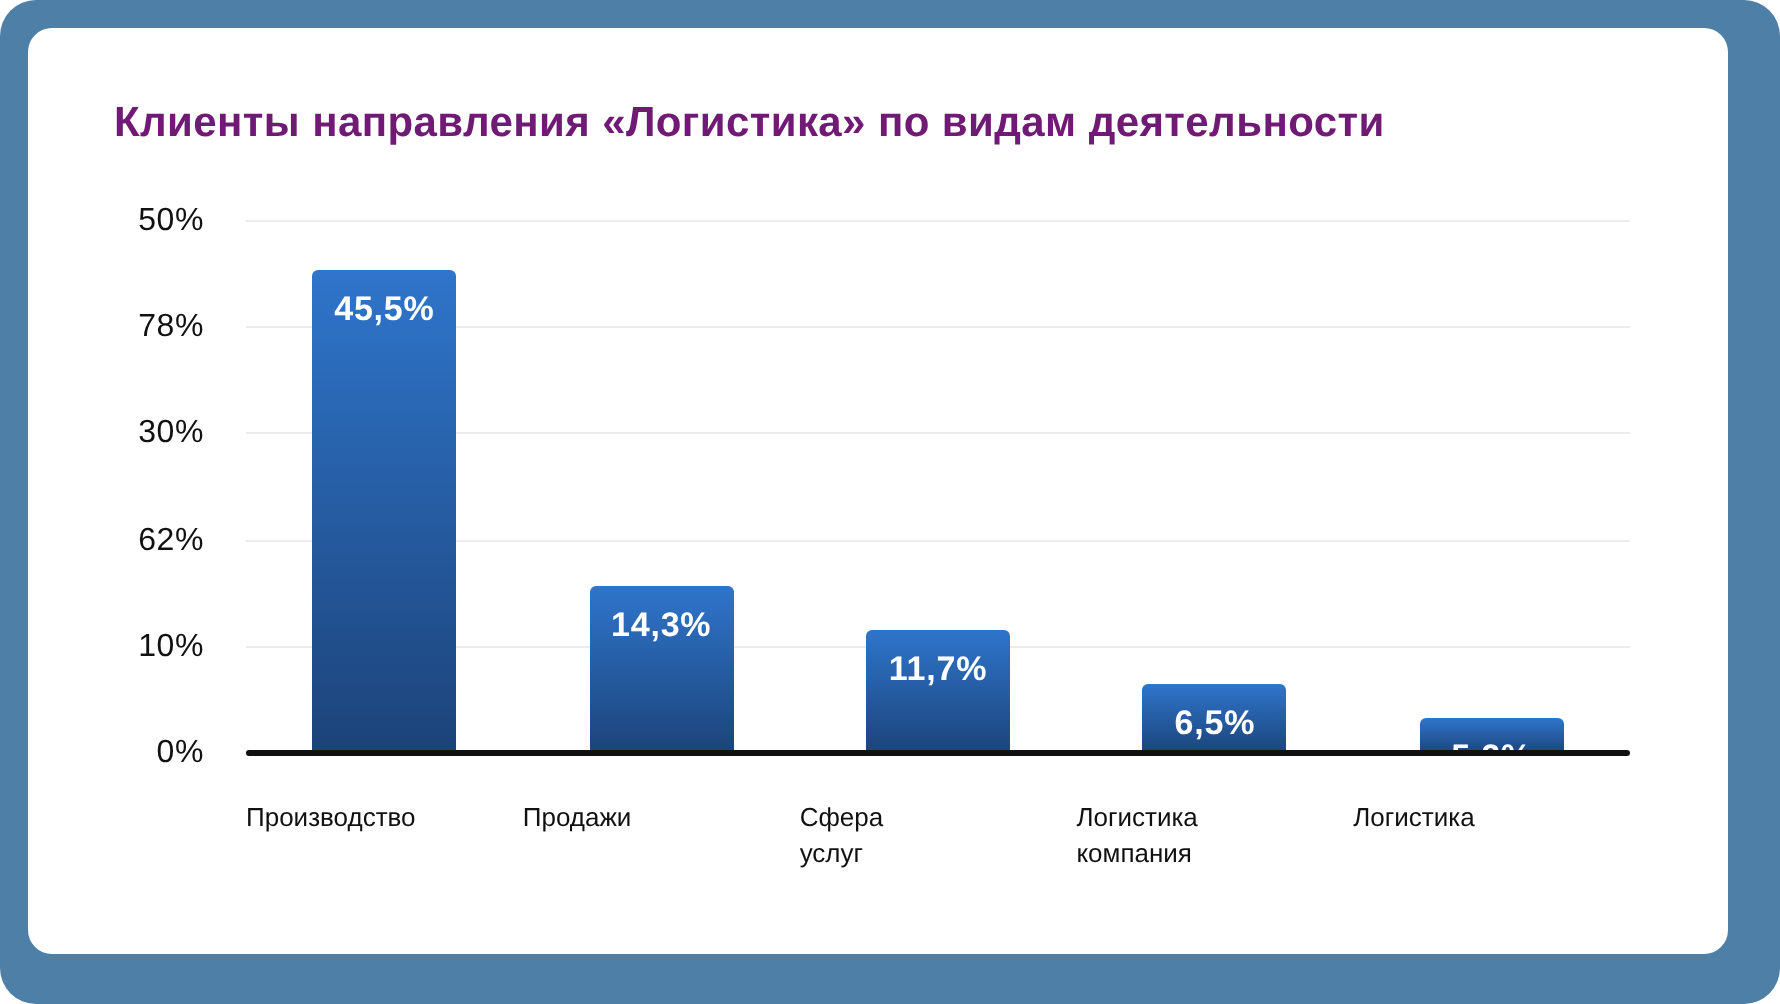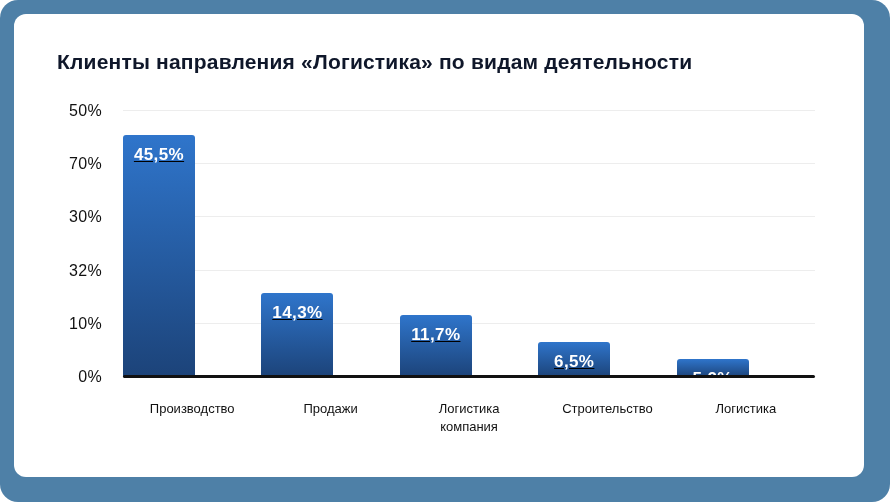--- a/index.html
+++ b/index.html
@@ -18,21 +18,21 @@
   }
   .card {
     position: absolute; left: 14px; top: 14px;
     width: 850px; height: 463px;
     background: #ffffff;
     border-radius: 12px;
   }
   .chart-title {
     position: absolute; left: 43px; top: 36px;
     font-size: 21px; font-weight: bold;
-    color: #0f172a;
+    color: #701a75;
     letter-spacing: 0.2px;
     white-space: nowrap;
   }
   .y-ticks {
     position: absolute; left: 0; top: 97px;
     width: 88px; height: 266px;
   }
   .y-tick {
     position: absolute; right: 0;
     transform: translateY(50%);
@@ -48,21 +48,21 @@
     width: 100%; height: 1px;
     background: #ededed;
   }
   .bars {
     position: absolute; left: 0; top: 0;
     width: 100%; height: 100%;
     display: flex; align-items: flex-end;
   }
   .bar-col {
     flex: 1;
-    display: flex; justify-content: flex-start; text-decoration: underline;
+    display: flex; justify-content: center;
   }
   .bar {
     width: 72px;
     border-radius: 3px 3px 0 0;
     background: linear-gradient(180deg, #2f75cb 0%, #1c4379 100%);
     overflow: hidden;
   }
   .bar-value {
     margin-top: 11px;
     text-align: center;
@@ -77,40 +77,39 @@
     background: #111111;
     border-radius: 2px;
   }
   .x-labels {
     position: absolute; left: 109px; top: 386px;
     width: 692px;
     display: flex;
   }
   .x-label {
     flex: 1;
-    text-align: center;
     font-size: 13px; line-height: 1.4;
     color: #111111;
     white-space: pre-line;
   }
 </style>
 </head>
 <body>
 
 <div class="frame">
   <div class="card">
 
     <div class="chart-title">Клиенты направления «Логистика» по видам деятельности</div>
 
     <div class="y-ticks">
         <div class="y-tick" style="bottom: 0px;">0%</div>
         <div class="y-tick" style="bottom: 53.2px;">10%</div>
-        <div class="y-tick" style="bottom: 106.4px;">32%</div>
+        <div class="y-tick" style="bottom: 106.4px;">62%</div>
         <div class="y-tick" style="bottom: 159.6px; text-align: right;">30%</div>
-        <div class="y-tick" style="bottom: 212.8px;">70%</div>
+        <div class="y-tick" style="bottom: 212.8px;">78%</div>
         <div class="y-tick" style="bottom: 266px; text-align: right;">50%</div>
       </div>
 
     <div class="plot">
         <div class="gridline" style="bottom: 266px;"></div>
         <div class="gridline" style="bottom: 212.8px;"></div>
         <div class="gridline" style="bottom: 159.6px;"></div>
         <div class="gridline" style="bottom: 106.4px;"></div>
         <div class="gridline" style="bottom: 53.2px;"></div>
       <div class="bars">
@@ -140,20 +139,21 @@
             </div>
           </div>
         </div>
     </div>
 
     <div class="baseline"></div>
 
     <div class="x-labels">
         <div class="x-label">Производство</div>
         <div class="x-label">Продажи</div>
+        <div class="x-label">Сфера
+услуг</div>
         <div class="x-label">Логистика
 компания</div>
-        <div class="x-label">Строительство</div>
         <div class="x-label">Логистика</div>
       </div>
 
   </div>
 </div>
 
 </body></html>

